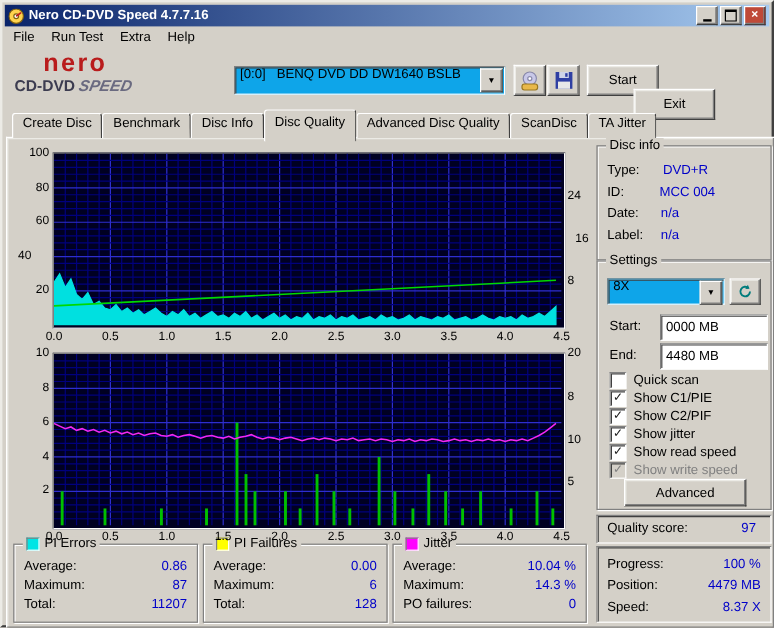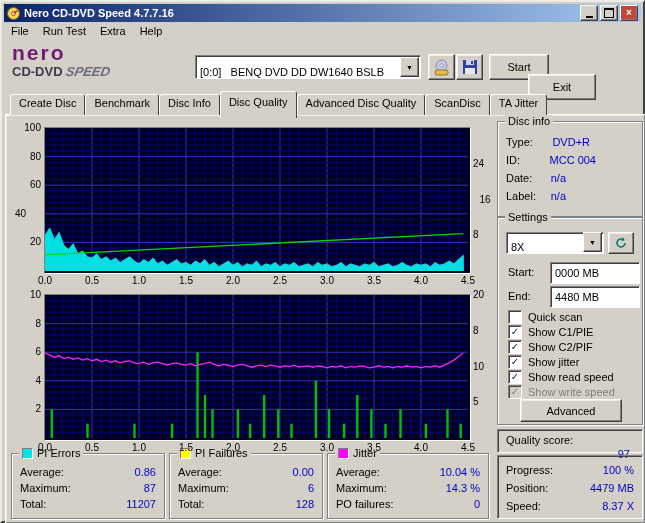--- a/index.html
+++ b/index.html
@@ -18,26 +18,26 @@
           border-color:#fff #404040 #404040 #fff;box-shadow:inset -1px -1px 0 #808080;
           display:flex;align-items:center;justify-content:center;font-size:10px;line-height:10px;}
   .winbtn.close{background:#bf4938;color:#fff;font-weight:bold;}
   .glyph-min{width:7px;height:2px;background:#000;margin-top:7px;}
   .glyph-max{width:8px;height:7px;border:1px solid #000;border-top-width:2px;}
   
   .menubar{position:absolute;left:2px;top:20px;right:2px;height:17px;display:flex;align-items:center;}
   .menu-item{padding:2px 7px;}
   
   .logo{position:absolute;left:10px;top:40px;}
-  .logo-brand{font-size:21px;font-weight:bold;color:#701a75;letter-spacing:2px;line-height:22px;}
+  .logo-brand{font-size:21px;font-weight:bold;color:#b91c1c;letter-spacing:2px;line-height:22px;margin-left:24px;}
   .logo-product{font-size:13px;font-weight:bold;color:#3c3c50;}
   .logo-product .sp{font-style:italic;transform:skewX(-12deg);display:inline-block;color:#6a6a80;}
-  .combo{position:absolute;left:193px;top:53px;width:224px;height:22px;background:#ffffff;
+  .combo{position:absolute;left:193px;top:53px;width:224px;height:22px;background:#0ea5e9;
          border:1px solid;border-color:#808080 #fff #fff #808080;box-shadow:inset 1px 1px 0 #404040;
-         display:flex;align-items:flex-end;}
+         display:flex;align-items:flex-start;}
   .combo-text{flex:1;padding-left:4px;white-space:pre;overflow:hidden;}
   .combo-btn{width:17px;height:18px;margin:1px;background:#d4d0c8;border:1px solid;
              border-color:#fff #404040 #404040 #fff;box-shadow:inset -1px -1px 0 #808080;
              display:flex;align-items:center;justify-content:center;font-size:7px;}
   .btn{background:#d4d0c8;border:1px solid;border-color:#fff #404040 #404040 #fff;
        box-shadow:inset -1px -1px 0 #808080,inset 1px 1px 0 #ecebe6;
        display:flex;align-items:center;justify-content:center;position:absolute;}
   
   .tabs{position:absolute;left:8px;top:94px;height:19px;display:flex;align-items:flex-end;z-index:3;}
   .tab{height:18px;padding:2px 8px 0 8px;background:#d4d0c8;border:1px solid;
@@ -362,21 +362,21 @@
       <div class="cbx disabled" style="top:167px;">
           <span class="box">✓</span>
           <span class="lbl">Show write speed</span>
         </div>
 
       <div class="btn" style="left:22px;top:181px;width:100px;height:21px;">Advanced</div>
     </div>
 
     <div class="sunkpanel" style="left:491px;top:314px;width:144px;height:22px;">
       <span style="position:absolute;left:8px;top:4px;">Quality score:</span>
-      <span class="blue" style="position:absolute;right:12px;top:18px;margin-left:28px;">97</span>
+      <span class="blue" style="position:absolute;right:12px;top:4px;margin-left:28px;">97</span>
     </div>
 
     <div class="sunkpanel" style="left:491px;top:340px;width:144px;height:62px;">
       <div class="srow" style="top:8px;"><span>Progress:</span><span class="val">100 %</span></div>
       <div class="srow" style="top:26px;"><span>Position:</span><span class="val">4479 MB</span></div>
       <div class="srow" style="top:44px;"><span>Speed:</span><span class="val">8.37 X</span></div>
     </div>
 
     <div class="groupbox" style="left:5px;top:338px;width:152px;height:64px;">
       <div class="legend">

